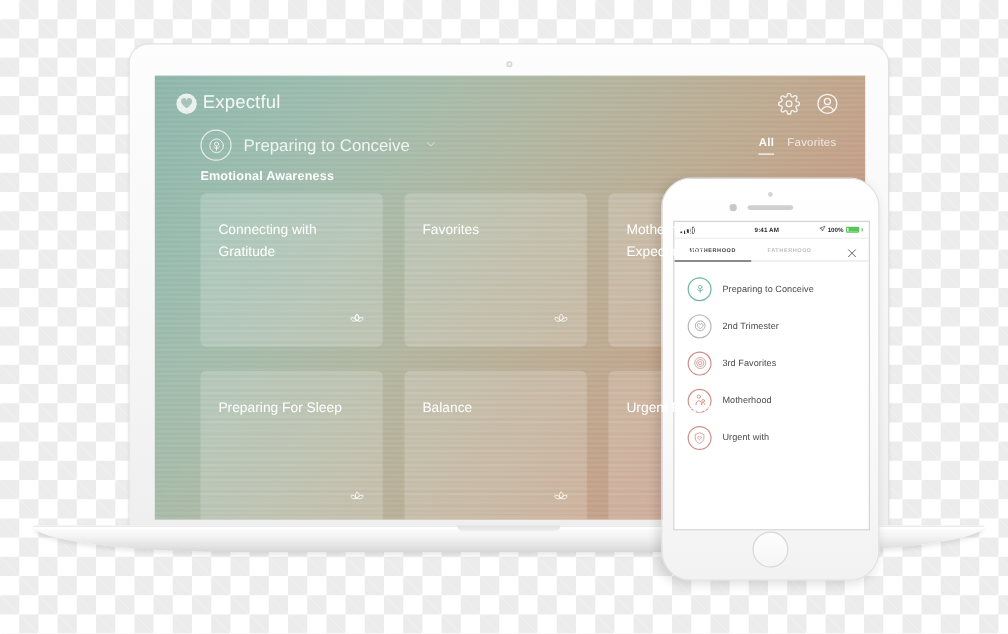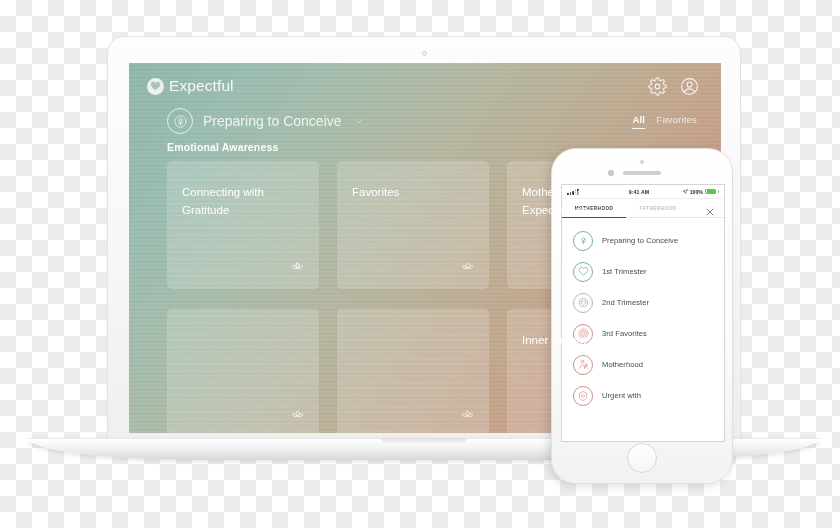--- a/index.html
+++ b/index.html
@@ -342,41 +342,43 @@
           <span class="card-lotus">
             <svg width="15" height="15" viewBox="0 0 24 24" fill="none" stroke="#ffffff" stroke-width="1.2" stroke-linejoin="round">
               <path d="M12 6c-2 2.4-2.6 5.4-2 8.4 2.3.5 4.3-1 5-3 0-2.1-1.1-4.2-3-5.4z"></path>
               <path d="M4.5 10.5c3 0 5.6 1.7 7.5 4-2.4 1.6-5.5 1.4-7.3-.7-.8-1-1-2.2-.2-3.3z"></path>
               <path d="M19.5 10.5c-3 0-5.6 1.7-7.5 4 2.4 1.6 5.5 1.4 7.3-.7.8-1 1-2.2.2-3.3z"></path>
             </svg>
           </span>
         </div>
 
         <div class="card">
+          <div class="card-title">Preparing For Sleep</div>
           <span class="card-lotus">
             <svg width="15" height="15" viewBox="0 0 24 24" fill="none" stroke="#ffffff" stroke-width="1.2" stroke-linejoin="round">
               <path d="M12 6c-2 2.4-2.6 5.4-2 8.4 2.3.5 4.3-1 5-3 0-2.1-1.1-4.2-3-5.4z"></path>
               <path d="M4.5 10.5c3 0 5.6 1.7 7.5 4-2.4 1.6-5.5 1.4-7.3-.7-.8-1-1-2.2-.2-3.3z"></path>
               <path d="M19.5 10.5c-3 0-5.6 1.7-7.5 4 2.4 1.6 5.5 1.4 7.3-.7.8-1 1-2.2.2-3.3z"></path>
             </svg>
           </span>
         </div>
 
         <div class="card">
+          <div class="card-title">Balance</div>
           <span class="card-lotus">
             <svg width="15" height="15" viewBox="0 0 24 24" fill="none" stroke="#ffffff" stroke-width="1.2" stroke-linejoin="round">
               <path d="M12 6c-2 2.4-2.6 5.4-2 8.4 2.3.5 4.3-1 5-3 0-2.1-1.1-4.2-3-5.4z"></path>
               <path d="M4.5 10.5c3 0 5.6 1.7 7.5 4-2.4 1.6-5.5 1.4-7.3-.7-.8-1-1-2.2-.2-3.3z"></path>
               <path d="M19.5 10.5c-3 0-5.6 1.7-7.5 4 2.4 1.6 5.5 1.4 7.3-.7.8-1 1-2.2.2-3.3z"></path>
             </svg>
           </span>
         </div>
 
         <div class="card">
-          <div class="card-title">Inner Urgent</div>
+          <div class="card-title">Urgent Peace</div>
           <span class="card-lotus">
             <svg width="15" height="15" viewBox="0 0 24 24" fill="none" stroke="#ffffff" stroke-width="1.2" stroke-linejoin="round">
               <path d="M12 6c-2 2.4-2.6 5.4-2 8.4 2.3.5 4.3-1 5-3 0-2.1-1.1-4.2-3-5.4z"></path>
               <path d="M4.5 10.5c3 0 5.6 1.7 7.5 4-2.4 1.6-5.5 1.4-7.3-.7-.8-1-1-2.2-.2-3.3z"></path>
               <path d="M19.5 10.5c-3 0-5.6 1.7-7.5 4 2.4 1.6 5.5 1.4 7.3-.7.8-1 1-2.2.2-3.3z"></path>
             </svg>
           </span>
         </div>
 
       </div>
@@ -438,28 +440,20 @@
             <svg width="13" height="13" viewBox="0 0 24 24" fill="none" stroke="#6fb79c" stroke-width="1.3" stroke-linecap="round">
               <circle cx="12" cy="9.6" r="2.6"></circle>
               <path d="M12 12.2v6"></path>
               <path d="M12 15.4c-2.4 0-3.8-1-4.4-2.2"></path>
               <path d="M12 15.4c2.4 0 3.8-1 4.4-2.2"></path>
             </svg>
           </span>
           <span class="plist-label">Preparing to Conceive</span>
         </div>
 
-        <div class="plist-item">
-          <span class="plist-ring green">
-            <svg width="11" height="11" viewBox="0 0 24 24" fill="none" stroke="#6fb79c" stroke-width="1.6" stroke-linejoin="round">
-              <path d="M12 20C5 15 2.5 11.4 2.5 7.9A4.9 4.9 0 0 1 12 6.2 4.9 4.9 0 0 1 21.5 7.9C21.5 11.4 19 15 12 20Z"></path>
-            </svg>
-          </span>
-          <span class="plist-label">1st Trimester</span>
-        </div>
 
         <div class="plist-item">
           <span class="plist-ring">
             <svg width="13" height="13" viewBox="0 0 24 24" fill="none" stroke="#a3a3a3" stroke-width="1.3" stroke-linejoin="round">
               <circle cx="12" cy="12" r="7.5"></circle>
               <path d="M12 16.5c-3.2-2.3-4.4-3.9-4.4-5.5A2.3 2.3 0 0 1 12 10a2.3 2.3 0 0 1 4.4 1c0 1.6-1.2 3.2-4.4 5.5Z"></path>
             </svg>
           </span>
           <span class="plist-label">2nd Trimester</span>
         </div>

